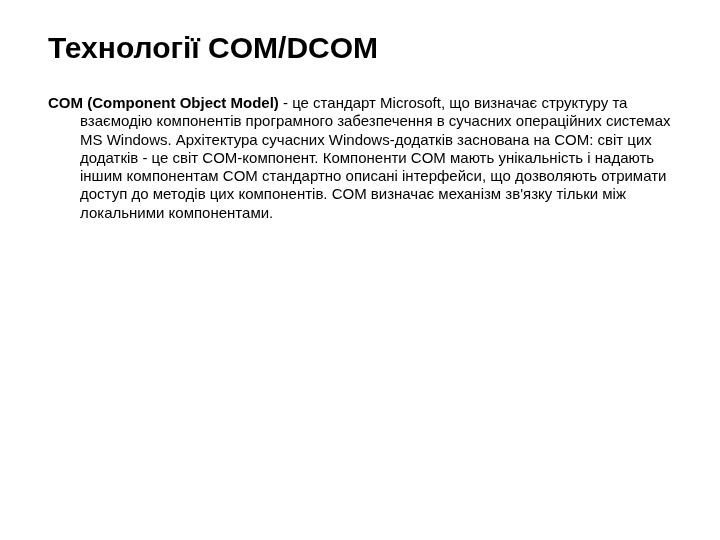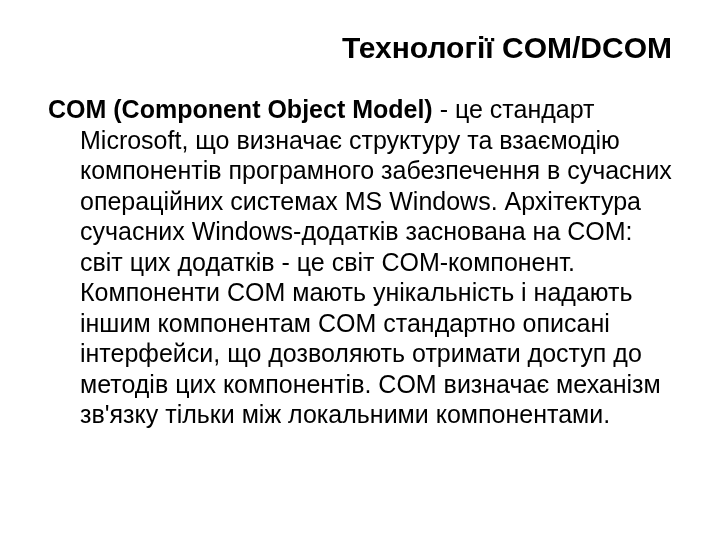--- a/index.html
+++ b/index.html
@@ -12,28 +12,28 @@
     color: #000000;
     overflow: hidden;
   }
   .slide {
     box-sizing: border-box;
     width: 720px;
     height: 540px;
     padding: 30px 48px 40px 48px;
   }
   .title {
-    text-align: right;
+    text-align: left;
     font-weight: 700;
     font-size: 30px;
     margin: 0 0 28px 0;
     line-height: 1.2;
   }
   .body {
-    font-size: 25px;
+    font-size: 15px;
     line-height: 1.22;
     text-align: left;
     text-indent: -32px;
     padding-left: 32px;
   }
   .lead {
     font-weight: 700;
   }
 </style>
 </head>

